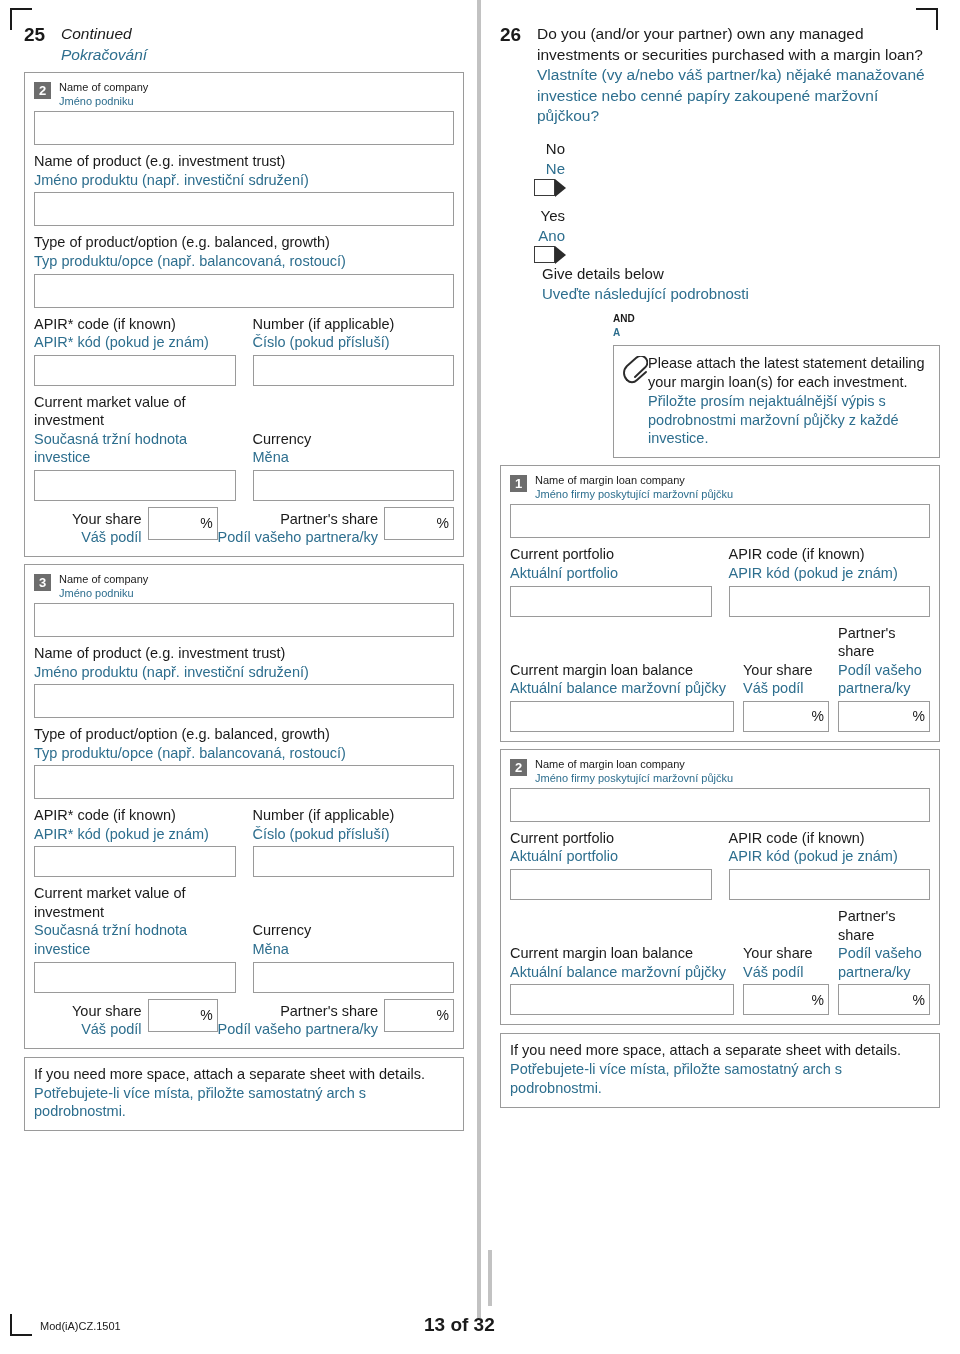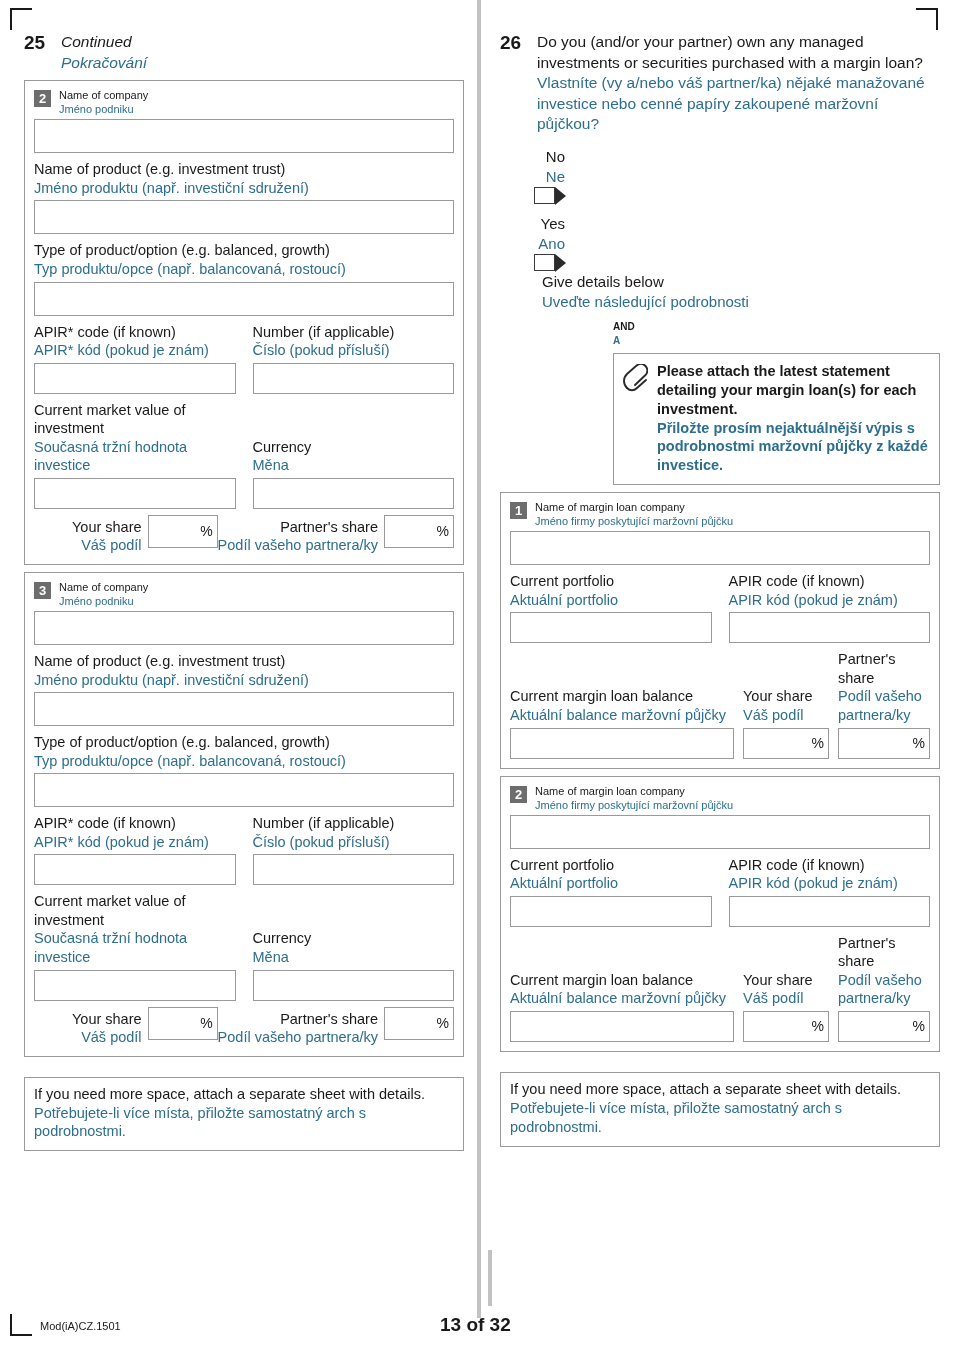--- a/index.html
+++ b/index.html
@@ -18,21 +18,21 @@
   .crop.tr { top:8px;  right:22px; border-right:2px solid #1a1a1a; border-top:2px solid #1a1a1a; }
   .crop.bl { bottom:18px; left:10px; border-left:2px solid #1a1a1a; border-bottom:2px solid #1a1a1a; }
 
   
   .divider {
     position:absolute; left:477px; top:0px; width:4px; height:1318px;
     background:#c2c2c2;
   }
 
   
-  .col { position:absolute; top:16px;border-radius:13px; }
+  .col { position:absolute; top:8px;border-radius:13px; }
   .col-left  { left:24px;  width:440px; }
   .col-right { left:500px; width:440px; }
 
   
   .qhead { display:flex; gap:13px; align-items:flex-start; padding-top:16px; }
   .qnum { font-size:19px; font-weight:bold; line-height:1.15; min-width:24px; }
   .qtext { font-size:15.5px; line-height:1.33; }
   .en { color:#1a1a1a; }
   .cz { color:#2d6e8e; }
   .it { font-style:italic; }
@@ -76,21 +76,21 @@
     padding-right:6px; padding-top:3px;
   }
   .share-lbl .cz { display:block; }
   .pct-field {
     border:1px solid #9a9a9a; height:33px; width:70px; flex:none;
     display:flex; align-items:center; justify-content:flex-end;
     padding-right:4px; font-size:14px;
   }
 
   
-  .note { border:1px solid #9a9a9a; padding:7px 9px 9px 9px; margin-top:20px; }
+  .note { border:1px solid #9a9a9a; padding:7px 9px 9px 9px; margin-top:8px; }
   .note .en, .note .cz { font-size:14.5px; line-height:1.3; display:block; }
 
   
   .opts { margin:12px 0 0 34px; }
   .opt { display:flex; align-items:flex-start; margin-bottom:9px;flex-direction:column; }
   .opt-label { font-size:15px; line-height:1.3; width:38px; text-align:right; padding-right:7px; }
   .opt-label .cz { display:block; }
   .checkbox-wrap { display:flex; align-items:flex-start; padding-top:1px; }
   .checkbox { width:21px; height:17px; border:1px solid #3a3a3a; background:#fff; }
   .arrow {
@@ -102,33 +102,33 @@
   }
   .opt-text { font-size:15px; line-height:1.3; padding-left:8px; }
   .opt-text .cz { display:block; }
   .and-block { margin-left:79px; font-size:10px; line-height:1.35; font-weight:bold; }
   .and-block .cz { display:block; }
 
   
   .attach {
     margin-left:79px; margin-top:6px;
     border:1px solid #9a9a9a; padding:8px 10px 9px 8px;
-    display:flex; gap:9px; align-items:flex-start;font-weight:bold;
+    display:flex; align-items:flex-start;
   }
   .clip-icon { flex:none; width:26px; padding-top:2px; }
   .attach-text { font-size:14.5px; line-height:1.3; }
   .attach-text .cz { display:block; }
 
   
   .footer-code {
     position:absolute; left:40px; bottom:22px;
     font-size:11px; color:#1a1a1a;
   }
   .footer-page {
-    position:absolute; left:440px; bottom:18px;
+    position:absolute; left:424px; bottom:18px;
     font-size:19px; font-weight:bold;
   }
   .footer-tick {
     position:absolute; left:488px; bottom:48px;
     width:4px; height:56px; background:#c2c2c2;
   }
 </style>
 </head>
 <body>
 

